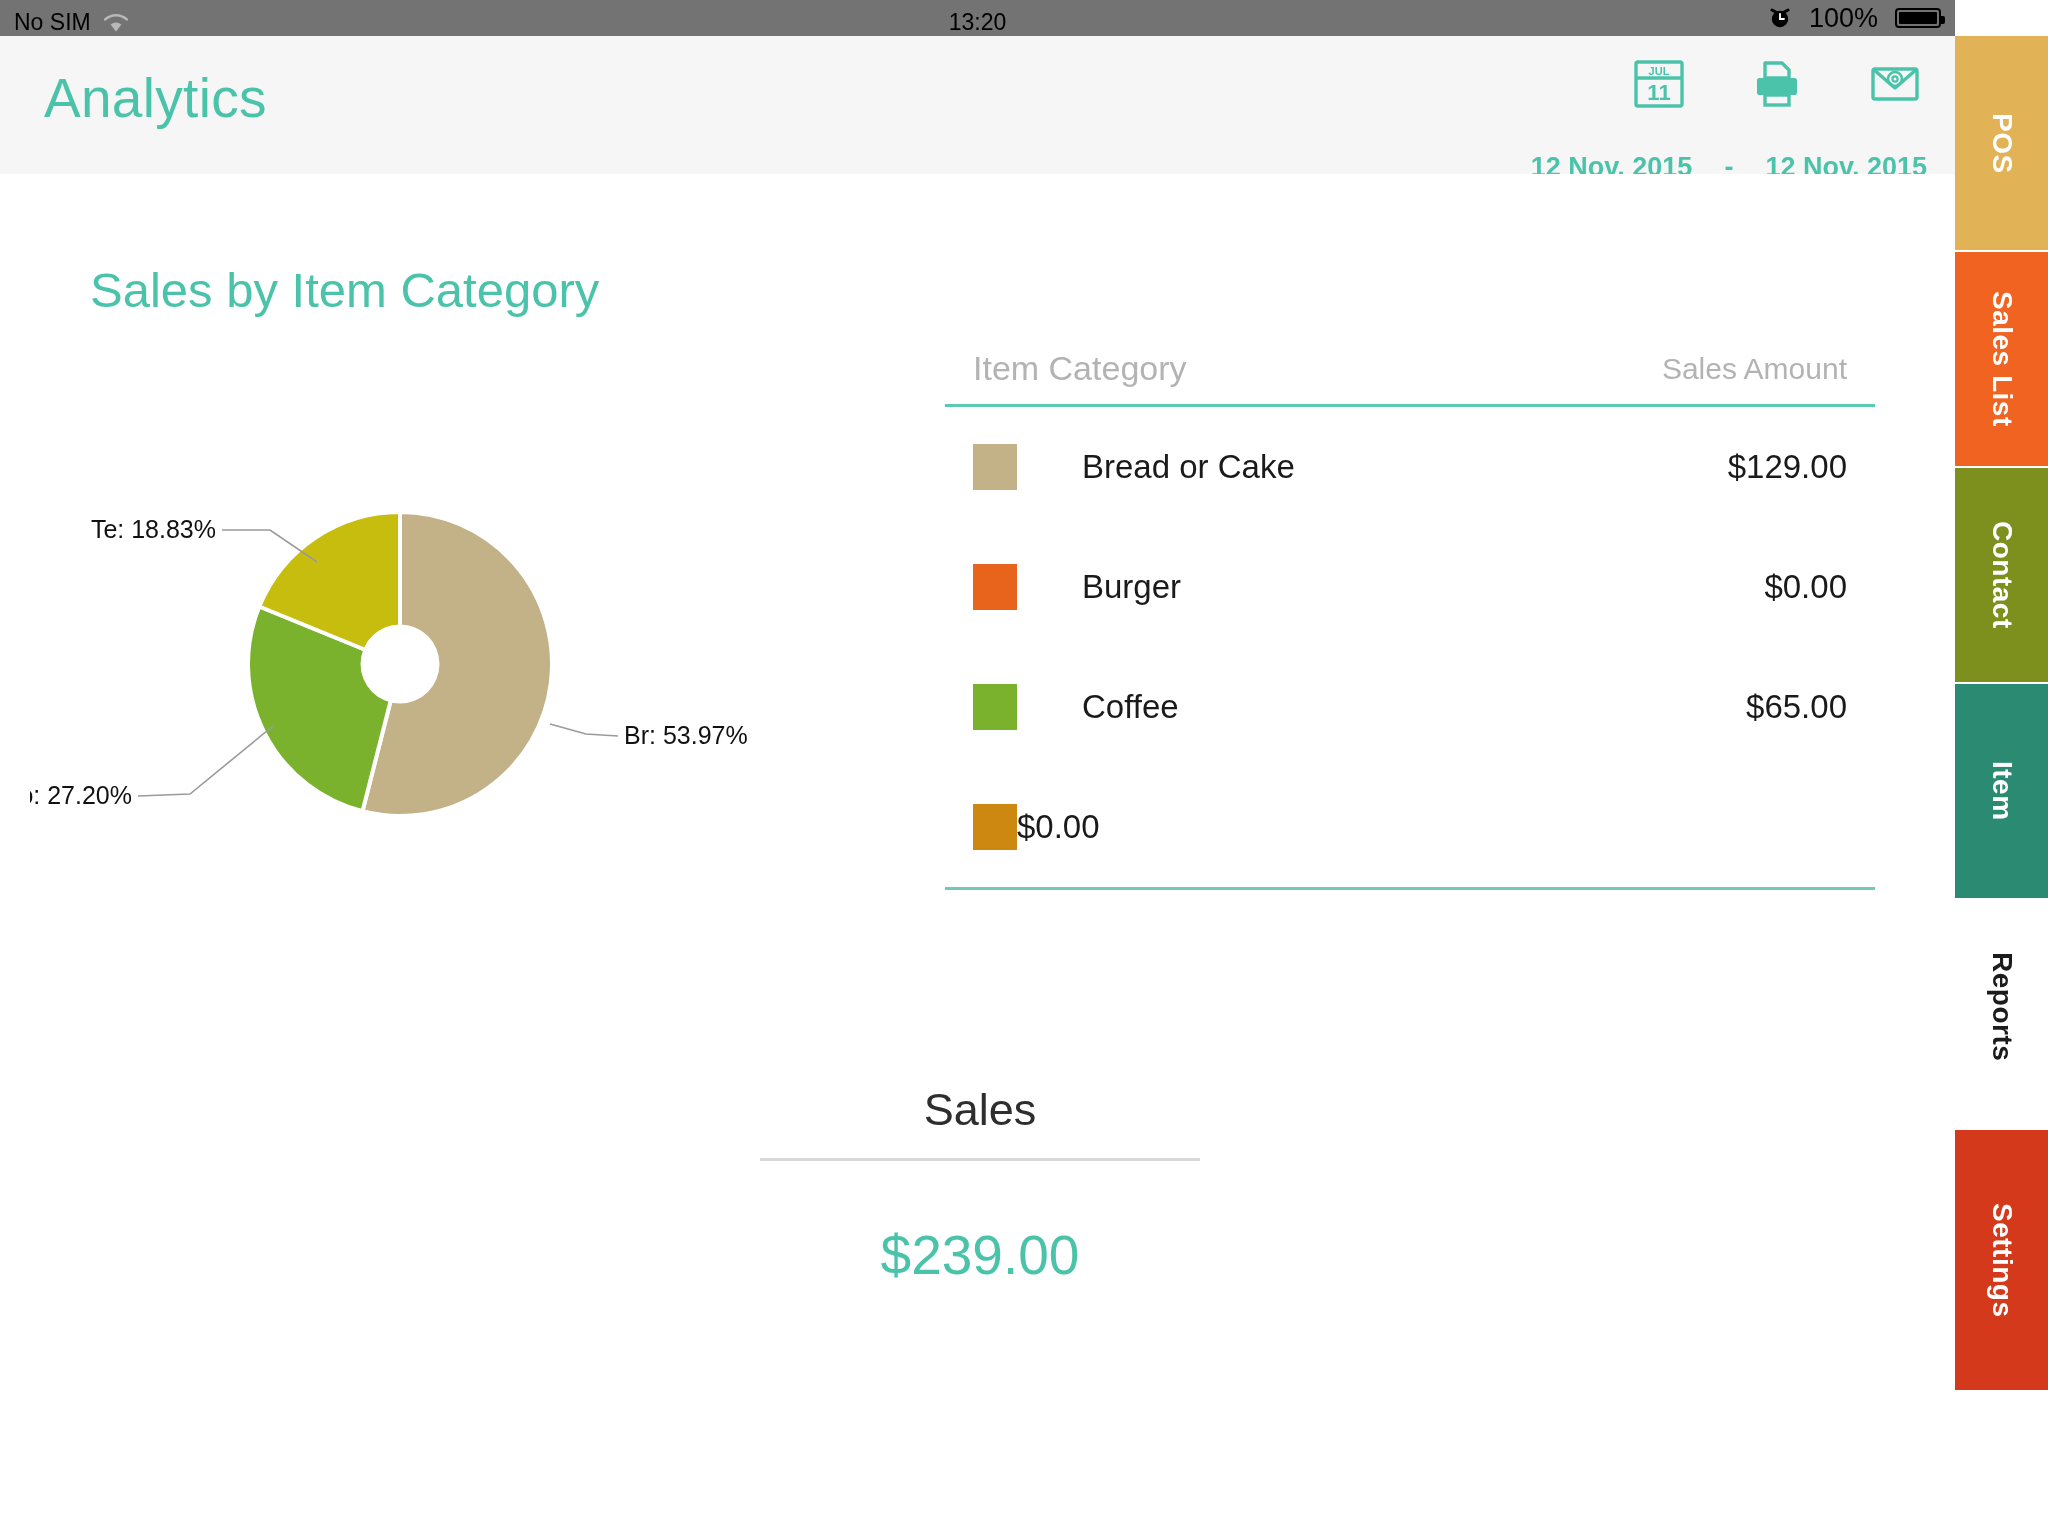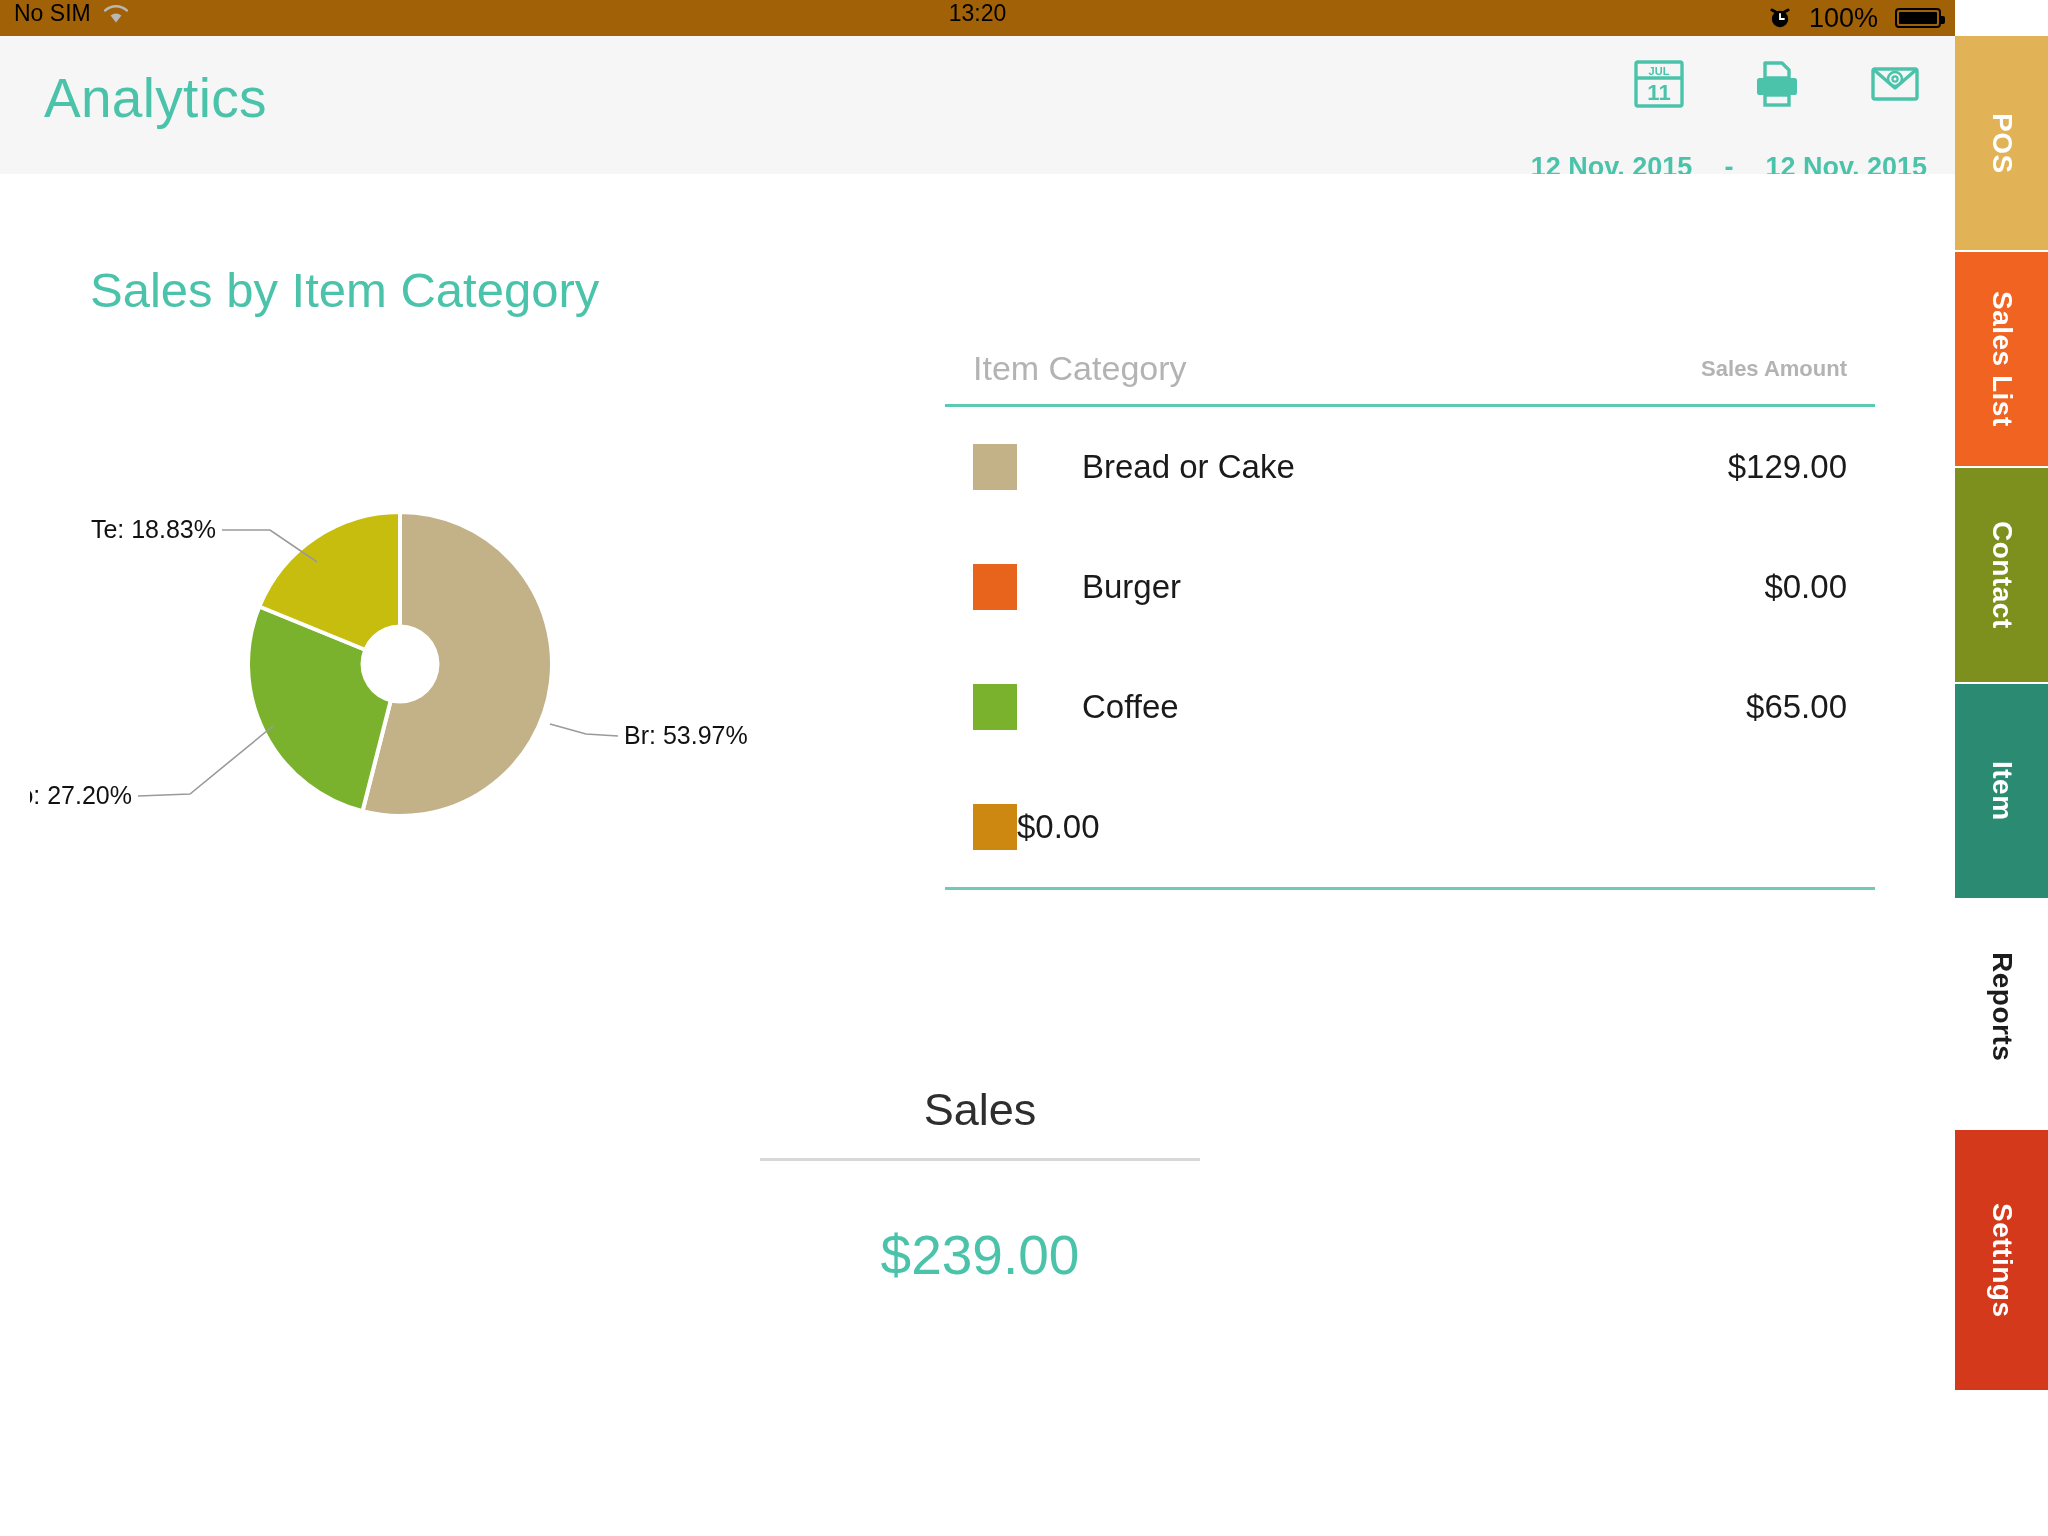--- a/index.html
+++ b/index.html
@@ -7,22 +7,22 @@
     width: 2048px; height: 1536px;
     background: #ffffff;
     font-family: "Liberation Sans", sans-serif;
     overflow: hidden;
   }
   #app { position: relative; width: 2048px; height: 1536px; background: #ffffff; }
 
   
   .statusbar {
     position: absolute; left: 0; top: 0; width: 1955px; height: 36px;
-    background: #a16207;
-    display: flex; align-items: flex-start;
+    background: #737373;
+    display: flex; align-items: flex-end;
     font-size: 23px; color: #000;
   }
   .sb-left { display: flex; align-items: center; gap: 12px; padding-left: 14px; }
   .sb-center { position: absolute; left: 0; right: 0; text-align: center; font-size: 23px; }
   .sb-right {
     position: absolute; right: 14px; top: 0; height: 36px;
     display: flex; align-items: center; gap: 17px; font-size: 27px;
   }
   .wifi-ico { display: block; }
   .alarm-ico { display: block; }
@@ -69,21 +69,21 @@
     font-family: "Liberation Sans", sans-serif;
     font-size: 25px; fill: #111;
   }
 
   
   .table {
     position: absolute; left: 945px; top: 175px; width: 930px;
   }
   .t-head { display: flex; align-items: center; padding: 0 28px 16px 28px; }
   .t-head .c1 { flex: 1; font-size: 34px; font-weight: 300; color: #b3b3b3; }
-  .t-head .c2 { font-size: 22px; font-weight: 700; color: #b3b3b3; margin-left: 40px; }
+  .t-head .c2 { font-size: 30px; font-weight: 400; color: #b3b3b3; margin-left: 40px; }
   .t-rule { height: 3px; background: #5cc9b4; width: 100%; }
   .t-rule.bottom { background: #6ecbbb; }
   .t-body { }
   .t-row { display: flex; align-items: center; height: 120px; padding: 0 28px; }
   .swatch { width: 44px; height: 46px; flex: 0 0 44px; }
   .t-cat {
     flex: 1; font-size: 33px; color: #1a1a1a; padding-left: 65px;
   }
   .t-amt { font-size: 33px; color: #1a1a1a; text-align: right; }
 

